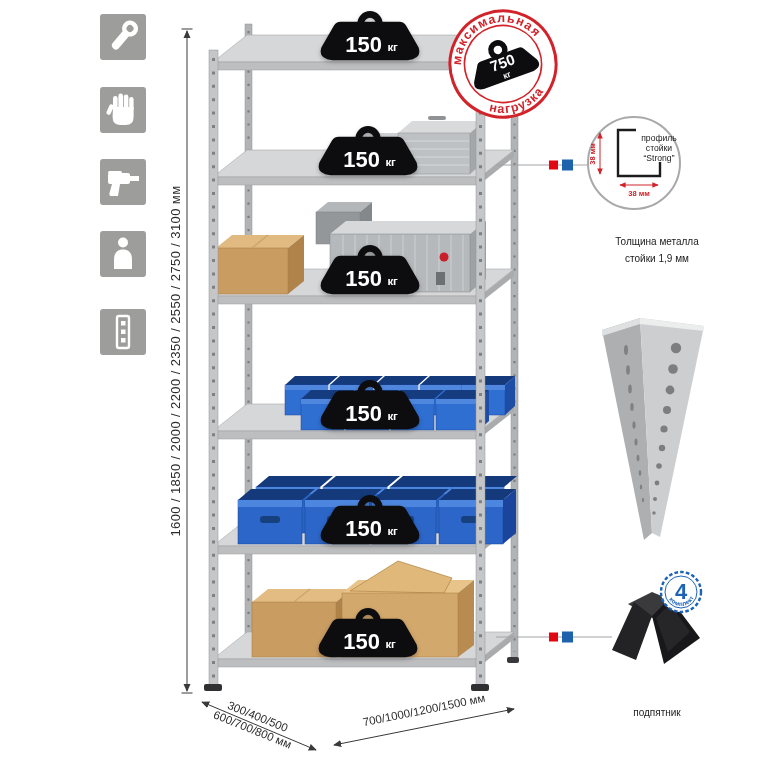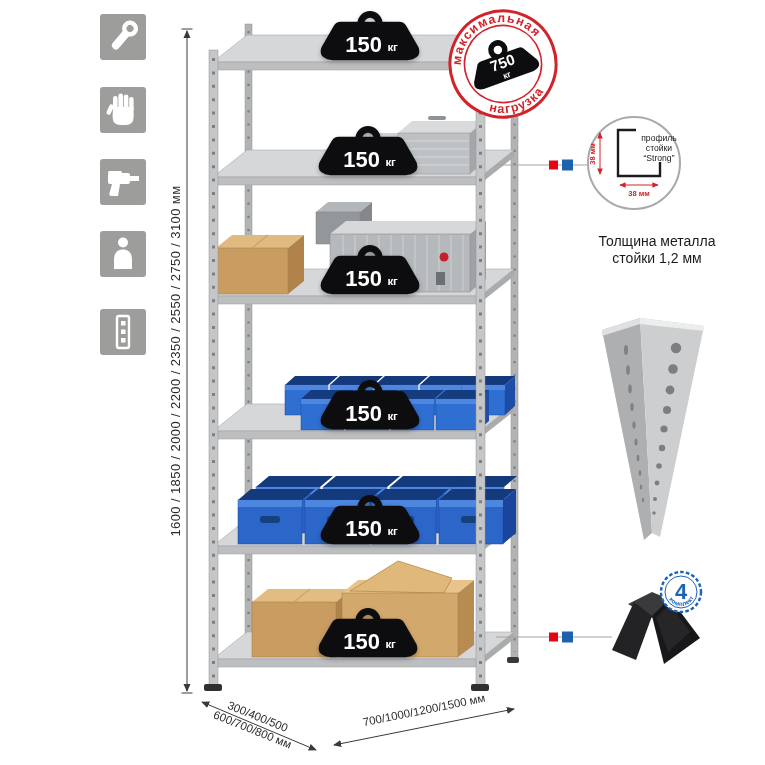--- a/index.html
+++ b/index.html
@@ -26,21 +26,21 @@
   .badge-num{font-size:22px;font-weight:700;fill:#1c63b7}
   .badge-arc{font-size:6.2px;font-weight:700;fill:#1c63b7;letter-spacing:.3px}
 
   .dim-height{position:absolute;left:-164px;top:353px;width:680px;height:16px;transform:rotate(-90deg);
               text-align:center;font-size:13px;letter-spacing:.4px;color:#2c2c2e;white-space:nowrap}
   .dim-depth{position:absolute;left:180px;top:710px;width:150px;transform:rotate(22deg);
              text-align:center;font-size:11.5px;line-height:13.5px;color:#2c2c2e}
   .dim-width{position:absolute;left:330px;top:704px;width:188px;transform:rotate(-11.5deg);
              text-align:center;font-size:11.5px;color:#2c2c2e}
   .caption{position:absolute;left:567px;width:180px;text-align:center;color:#1b1b1d;
-           font-size:14px;line-height:17px}
+           font-size:10px;line-height:17px}
 </style>
 </head>
 <body>
 
 <div class="stage">
 
   <svg class="abs" style="left:0;top:0" width="765" height="765" viewBox="0 0 765 765">
     <defs>
       <marker id="arrD" viewBox="0 0 10 10" refX="8" refY="5" markerWidth="9" markerHeight="9" orient="auto-start-reverse">
         <path d="M0 1 L9 5 L0 9 Z" fill="#3a3a3c"></path>
@@ -404,19 +404,20 @@
 
   <div class="dim-depth">
     <div>300/400/500</div>
     <div>600/700/800 мм</div>
   </div>
 
   <div class="dim-width">700/1000/1200/1500 мм</div>
 
   <div class="caption" style="top:233px">
     <div>Толщина металла</div>
-    <div>стойки 1,2 мм</div>
+    <div>стойки 1,9 мм</div>
   </div>
 
   <div class="caption" style="top:704px">
+    <div>подпятник</div>
   </div>
 
 </div>
 
 </body></html>

